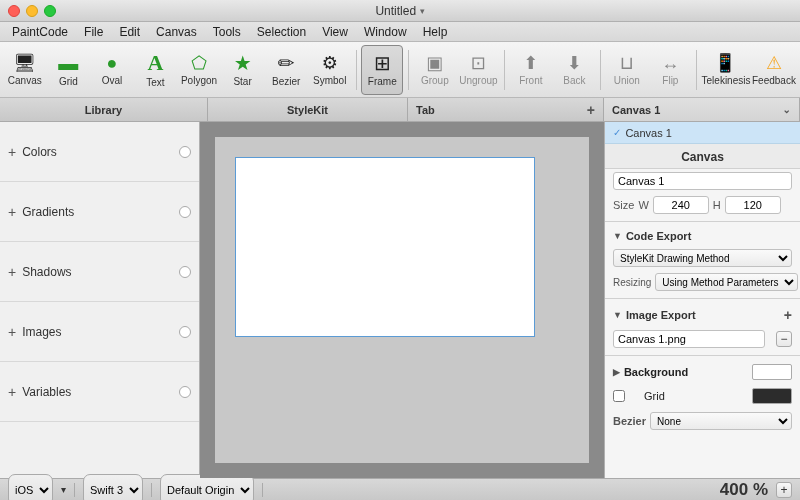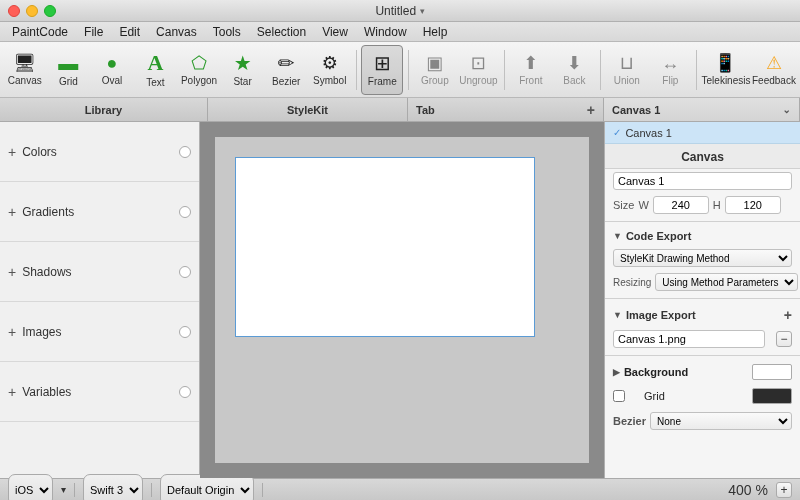--- a/index.html
+++ b/index.html
@@ -326,21 +326,21 @@
       height: 32px;
       border: 1px solid #aaa;
       border-radius: 7px;
       background: linear-gradient(to bottom, #f0f0f0, #e0e0e0);
       font-size: 11px;
       padding: 0 2px;
       outline: none;
     }
     .status-divider { width: 1px; height: 14px; background: #aaa; }
     .status-spacer { flex: 1; }
-    .status-zoom { font-size: 14px; font-weight: 400; }
+    .status-zoom { font-size: 17px; font-weight: 700; }
     .status-plus-btn {
       width: 16px; height: 16px;
       border: 1px solid #aaa;
       border-radius: 3px;
       background: linear-gradient(to bottom, #f8f8f8, #e0e0e0);
       display: flex; align-items: center; justify-content: center;
       font-size: 12px; cursor: pointer; color: #333;
     }
   </style>
 </head>

